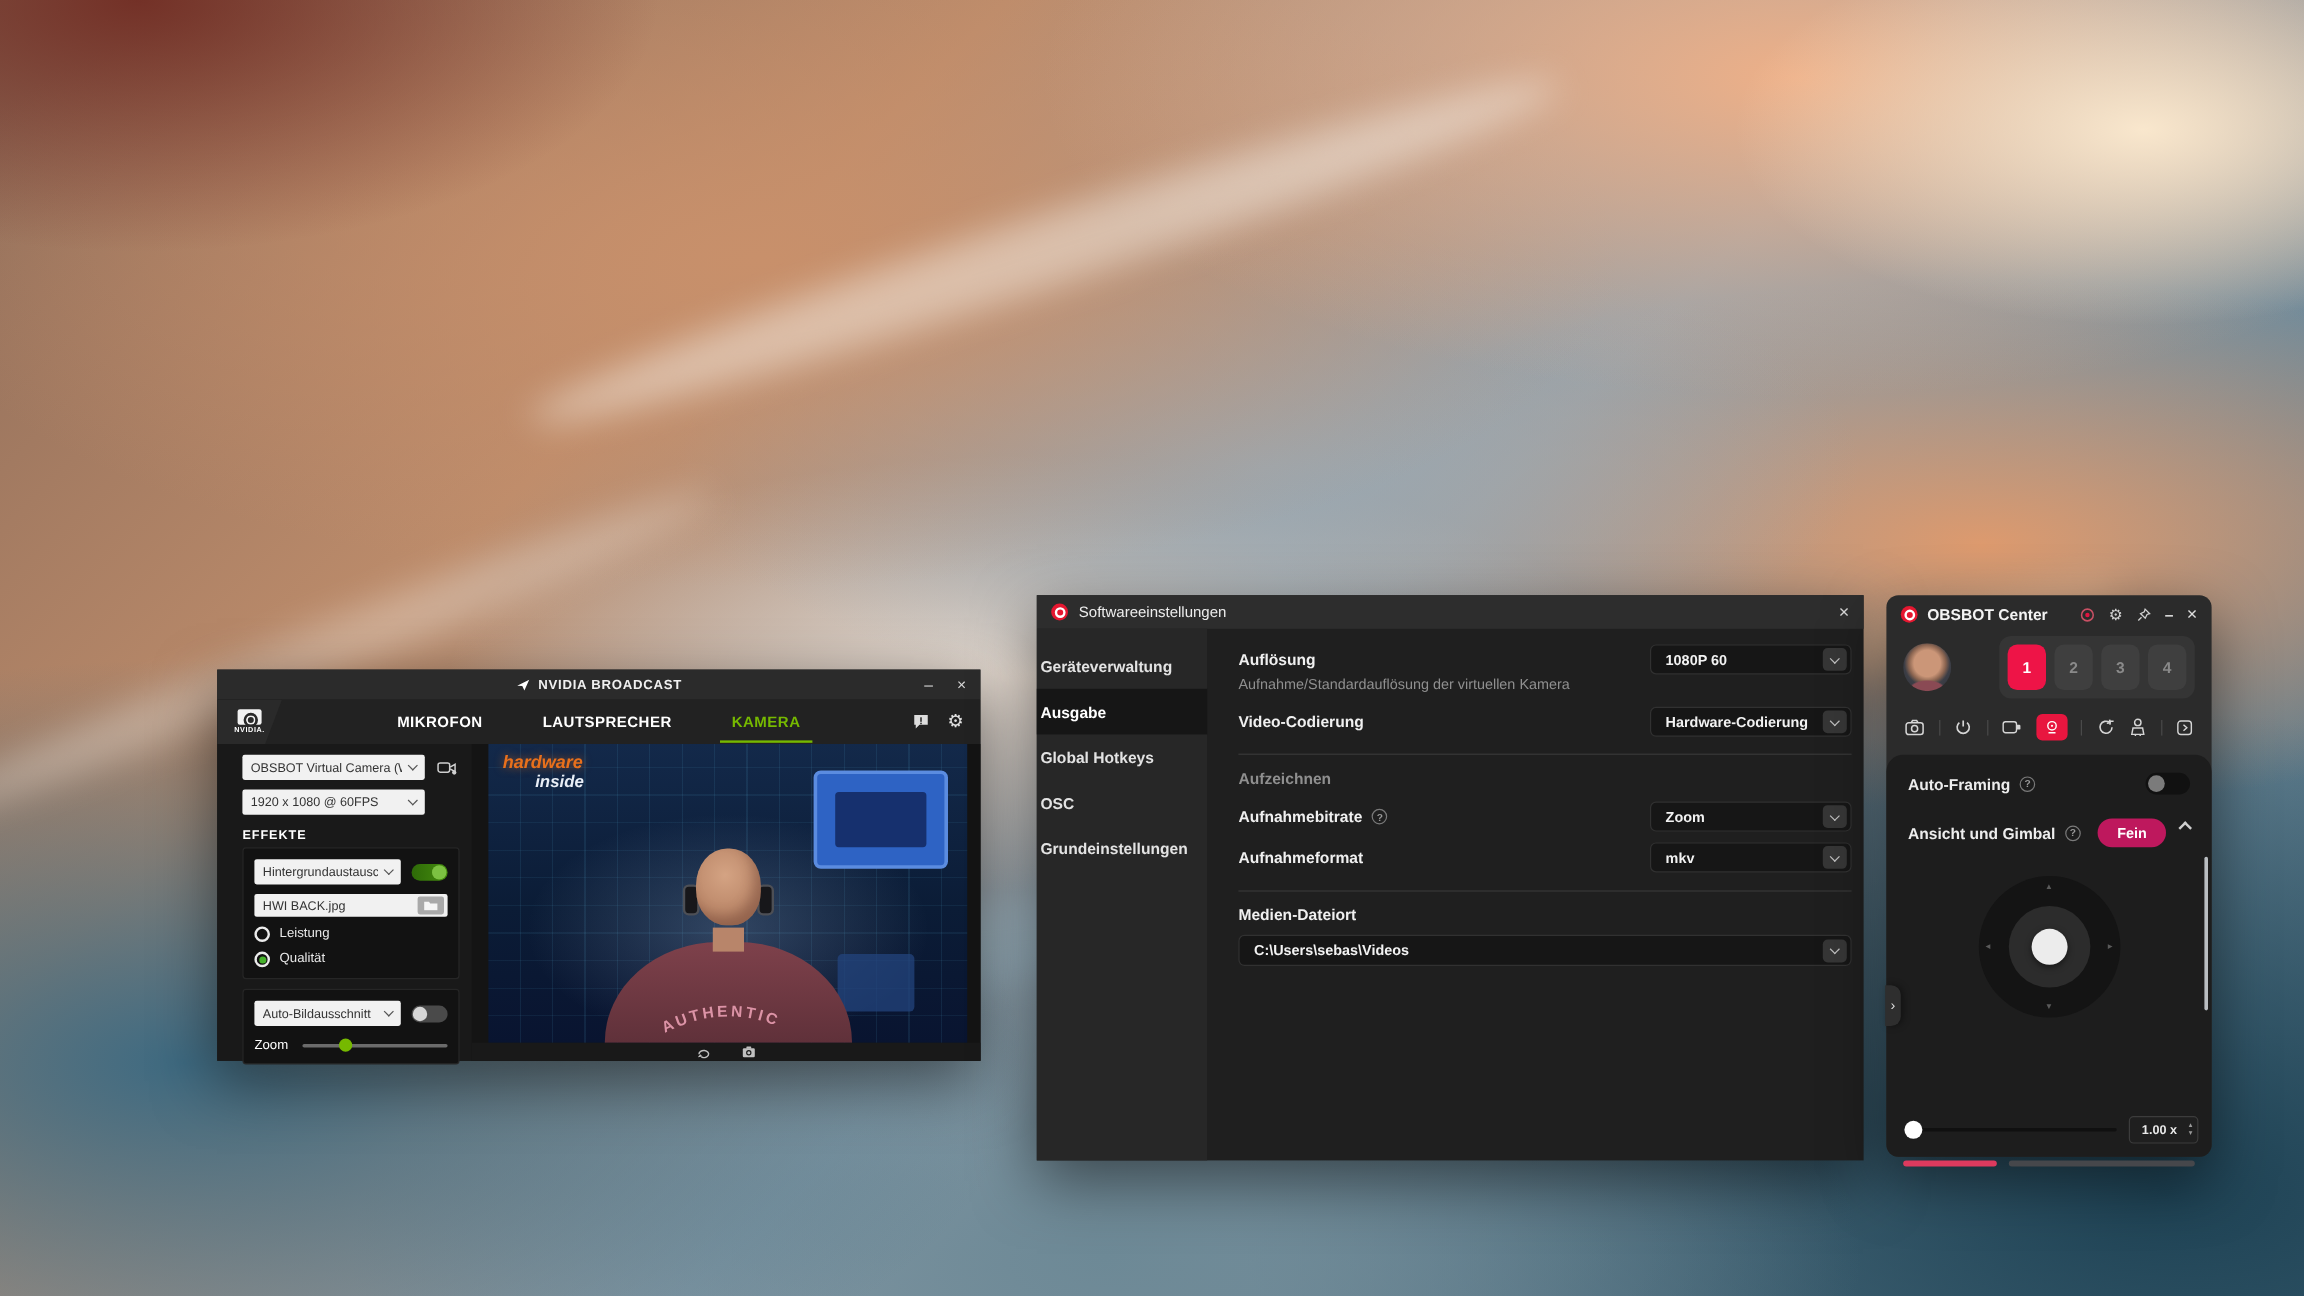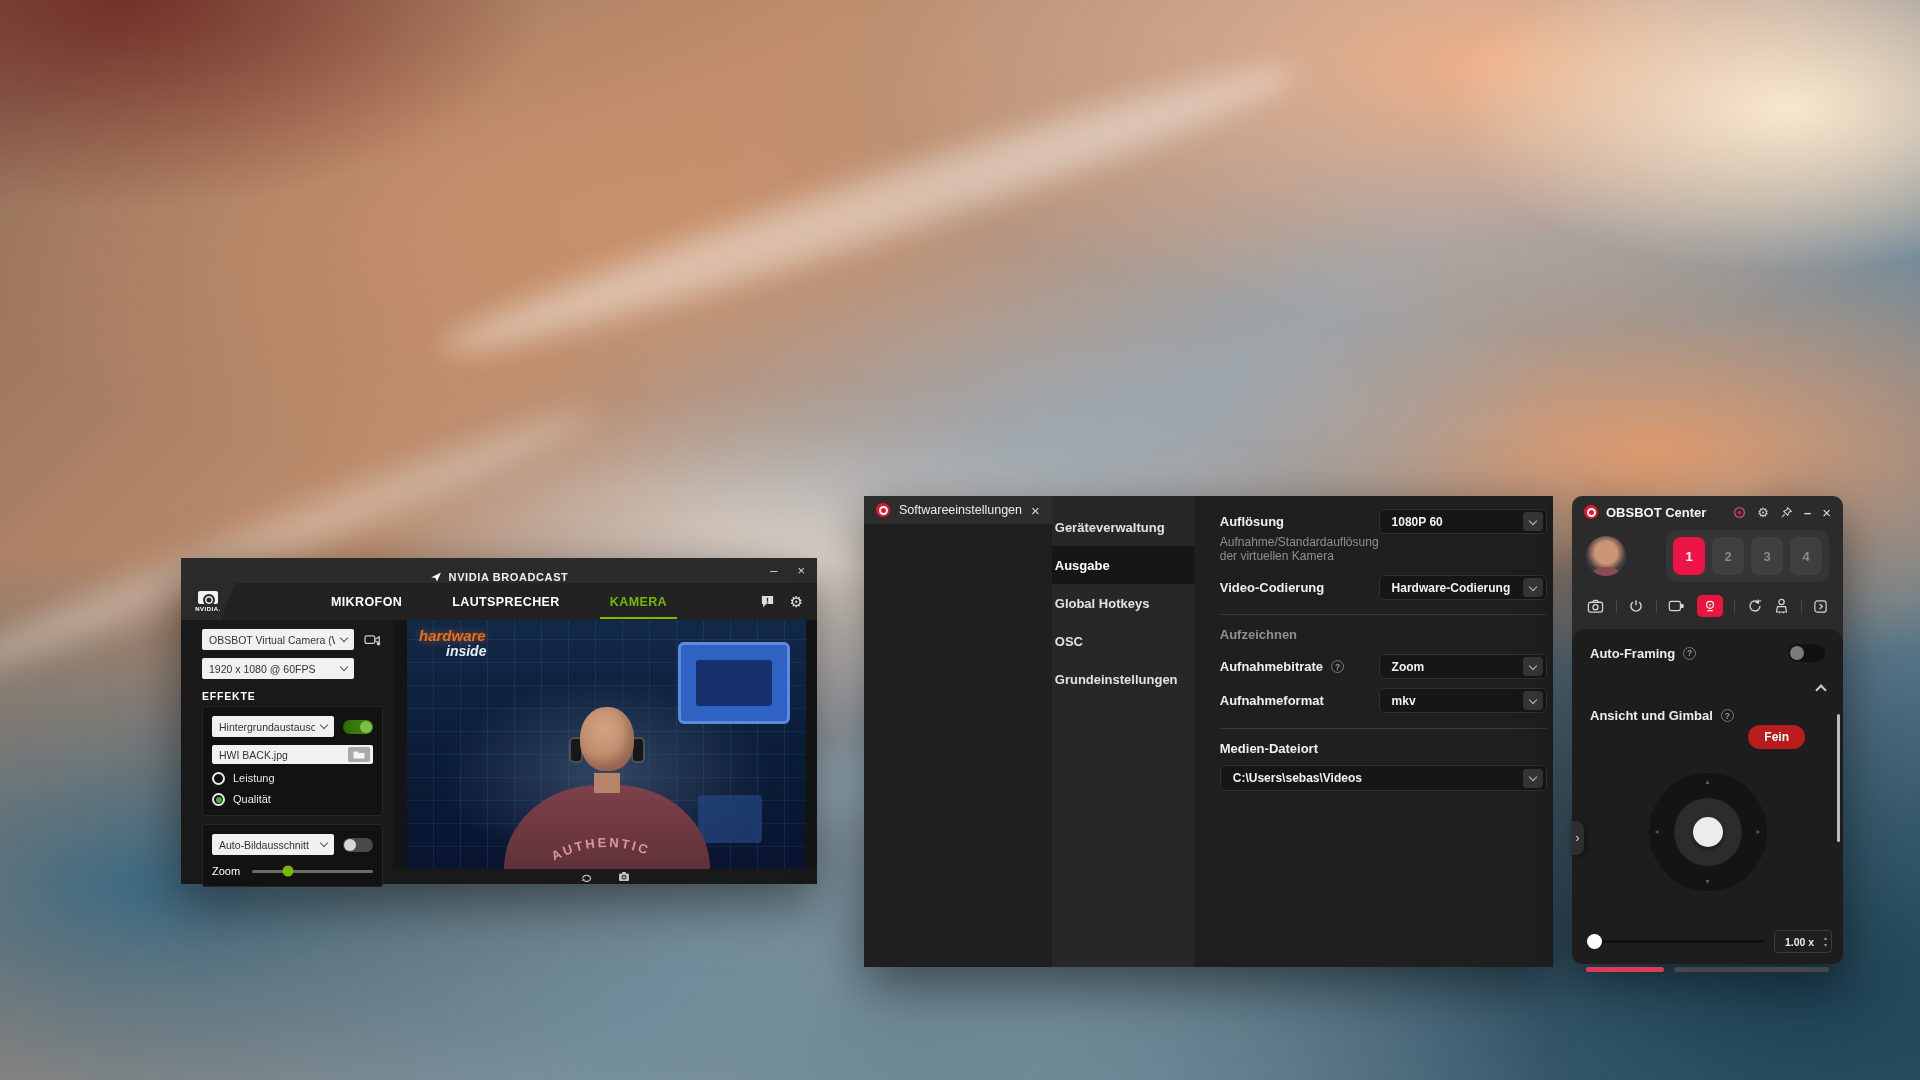--- a/index.html
+++ b/index.html
@@ -23,21 +23,21 @@
   .streak { position:absolute; border-radius:50%; filter:blur(14px); opacity:.5; pointer-events:none; }
   .s1 { width:900px; height:60px; left:420px; top:180px; transform:rotate(-18deg); background:#f4ede4; }
   .s2 { width:1100px; height:70px; left:200px; top:760px; transform:rotate(-8deg);  background:#9fc0cf; opacity:.35; }
   .s3 { width:800px; height:50px; left:980px; top:560px; transform:rotate(-14deg); background:#f0c49e; opacity:.45; }
   .s4 { width:700px; height:46px; left:-80px; top:520px; transform:rotate(-22deg); background:#e8ddd2; opacity:.4; }
 
   .win { position:absolute; box-shadow:0 18px 50px rgba(0,0,0,.5); }
 
   
   #nvwin { left:181px; top:558px; width:636px; height:326px; background:#1d1d1d; display:flex; flex-direction:column; }
-  .nv-titlebar { height:25px; background:#2b2b2b; position:relative; display:flex; align-items:flex-end; flex:0 0 auto; }
+  .nv-titlebar { height:25px; background:#2b2b2b; position:relative; display:flex; align-items:center; flex:0 0 auto; }
   .nv-title { position:absolute; left:0; right:0; display:flex; justify-content:center; align-items:center; gap:7px;
               color:#f0f0f0; font-size:11px; font-weight:bold; letter-spacing:.6px; }
   .nv-ctrls { margin-left:auto; display:flex; gap:20px; padding-right:12px; z-index:2; color:#d8d8d8; font-size:13px; }
   .nv-ctrls span { cursor:default; line-height:25px; }
   .nv-header { height:37px; background:#222; display:flex; align-items:center; position:relative; flex:0 0 auto; }
   .nv-logo { width:54px; height:37px; background:#2a2a2a; clip-path:polygon(0 0,100% 0,74% 100%,0 100%);
              display:flex; flex-direction:column; align-items:center; justify-content:center; gap:2px; }
   .nv-eye { width:20px; height:13px; background:#f2f2f2; border-radius:2px; position:relative; }
   .nv-eye::after { content:""; position:absolute; left:5px; top:2.5px; width:8px; height:8px; border-radius:50%;
                    background:#2a2a2a; border:2px solid #2a2a2a; box-shadow:inset 0 0 0 1.5px #f2f2f2; }
@@ -98,21 +98,21 @@
   .head { position:absolute; left:50%; top:28px; transform:translateX(-50%); width:54px; height:64px;
           background:radial-gradient(circle at 45% 35%, #d4a383, #b47f61 80%); border-radius:48% 48% 44% 46%;
           box-shadow:inset -6px -8px 10px rgba(90,50,40,.35); }
   .cup { position:absolute; top:58px; width:14px; height:26px; background:#17171a; border:2px solid #4d4f55; border-radius:5px; }
   .cupL { left:calc(50% - 38px); } .cupR { left:calc(50% + 24px); }
   .shirt-arc { position:absolute; left:50%; bottom:4px; transform:translateX(-50%); }
   .shirt-arc text { fill:#dc93a6; font-size:13px; font-weight:bold; letter-spacing:2.5px; font-family:"Liberation Sans",sans-serif; }
   .nv-strip { position:absolute; left:0; right:0; bottom:0; height:15px; background:#191919; display:flex; align-items:center; justify-content:center; gap:26px; }
 
   
-  #setwin { left:864px; top:496px; width:689px; height:471px; background:#1f1f1f; display:flex; }
+  #setwin { left:864px; top:496px; width:689px; height:471px; background:#1f1f1f; display:flex; flex-direction:column; }
   .set-titlebar { height:28px; background:#2d2d2d; display:flex; align-items:center; gap:9px; padding:0 12px; flex:0 0 auto; }
   .obs-logo { width:14px; height:14px; border-radius:50%; background:#e51730; position:relative; flex:0 0 auto; }
   .obs-logo::after { content:""; position:absolute; inset:2.5px; border-radius:50%; border:2px solid #fff; }
   .obs-logo::before { content:""; position:absolute; left:6px; top:6px; width:2px; height:2px; z-index:1; }
   .set-title { color:#ececec; font-size:12.5px; font-weight:500; }
   .close-x { margin-left:auto; color:#d5d5d5; font-size:15px; line-height:1; }
   .set-body { flex:1; display:flex; min-height:0; }
   .set-side { width:142px; background:#272727; padding-top:12px; flex:0 0 auto; }
   .side-item { height:38px; display:flex; align-items:center; padding-left:3px; color:#e3e3e3; font-size:13px; font-weight:600; }
   .side-item.sel { background:#161616; color:#fff; font-weight:bold; }
@@ -155,21 +155,21 @@
   .obs-card { margin-top:12px; background:#1d1d1d; border-radius:14px 14px 10px 10px; flex:1; position:relative; display:flex; flex-direction:column; }
   .obs-tabs { display:flex; justify-content:space-between; padding:13px 26px 0; }
   .obs-tab { color:#8a8a8a; font-size:13px; font-weight:bold; display:flex; flex-direction:column; align-items:center; gap:6px; }
   .obs-tab.active { color:#fff; }
   .obs-tab .underline { width:20px; height:3px; border-radius:2px; background:transparent; }
   .obs-tab.active .underline { background:#e8163f; }
   .obs-row { display:flex; padding:15px 18px 0; }
   .obs-lbl { color:#ededed; font-size:13px; font-weight:bold; display:flex; align-items:center; }
   .obs-toggle { margin-left:auto; width:37px; height:18px; background:#111; border-radius:9px; position:relative; }
   .obs-toggle .knob { position:absolute; left:2px; top:2px; width:14px; height:14px; border-radius:50%; background:#7b7b7b; }
-  .fein { margin-left:auto; background:#b91c1c; color:#fff; font-size:12px; font-weight:bold; padding:5px 16px; border-radius:14px; border:none;margin-top:43px; }
+  .fein { margin-left:auto; background:#be185d; color:#fff; font-size:12px; font-weight:bold; padding:5px 16px; border-radius:14px; border:none; }
   .chev-up { width:8px; height:8px; border-right:2px solid #cfcfcf; border-bottom:2px solid #cfcfcf; transform:rotate(-135deg); margin-left:12px; margin-top:4px; }
   .joy { margin:24px auto 0; width:118px; height:118px; border-radius:50%; background:#141414; position:relative; }
   .joy .arrow { position:absolute; color:#5a5a5a; font-size:8px; line-height:1; }
   .a-up { top:5px; left:50%; transform:translateX(-50%); }
   .a-down { bottom:5px; left:50%; transform:translateX(-50%); }
   .a-left { left:6px; top:50%; transform:translateY(-50%); }
   .a-right { right:6px; top:50%; transform:translateY(-50%); }
   .joy .ring { position:absolute; inset:25px; border-radius:50%; background:#2c2c2c; }
   .joy .jknob { position:absolute; left:50%; top:50%; transform:translate(-50%,-50%); width:30px; height:30px; border-radius:50%;
                 background:#ececec; box-shadow:0 2px 5px rgba(0,0,0,.5); }

